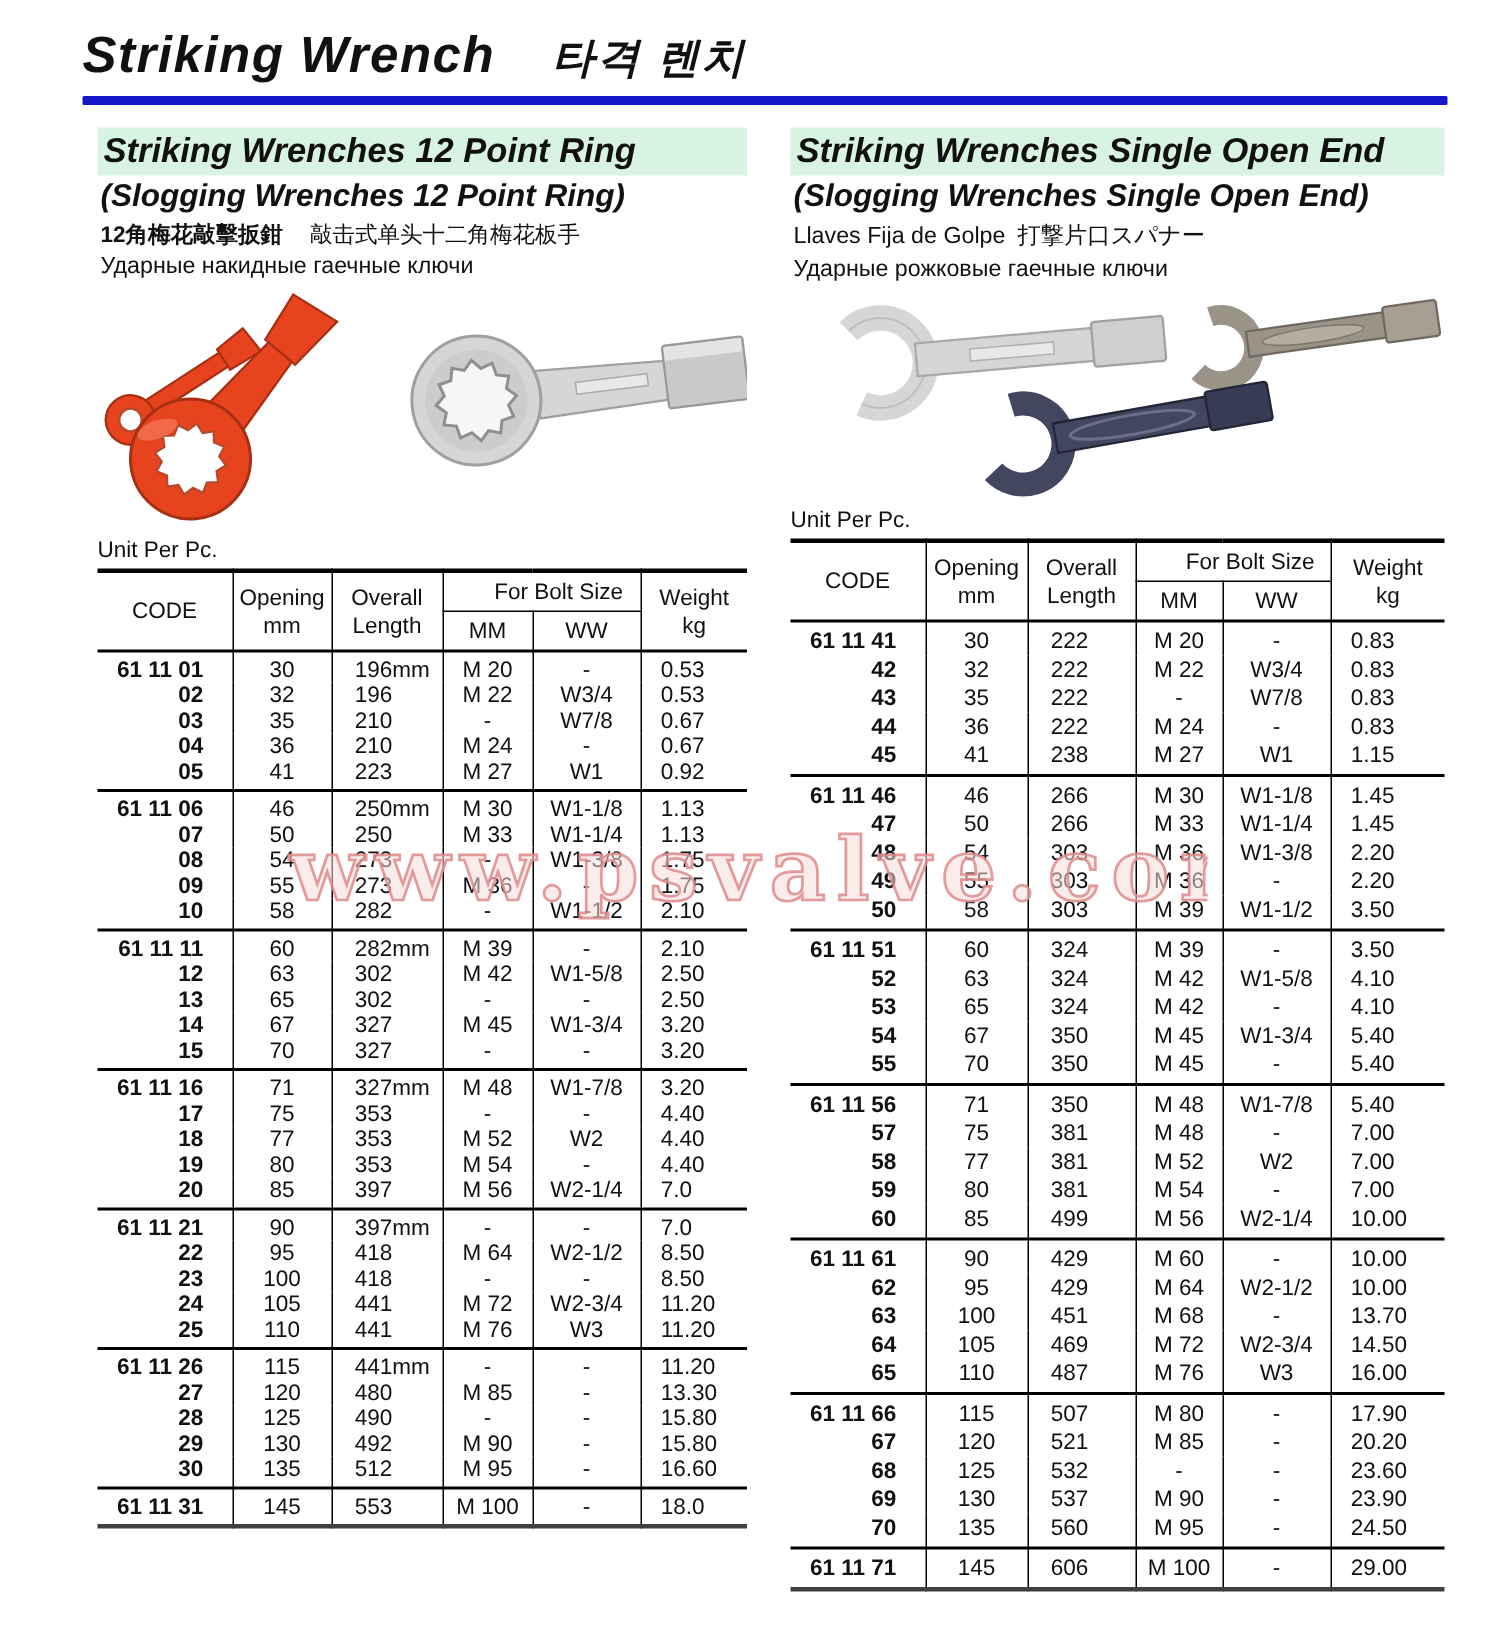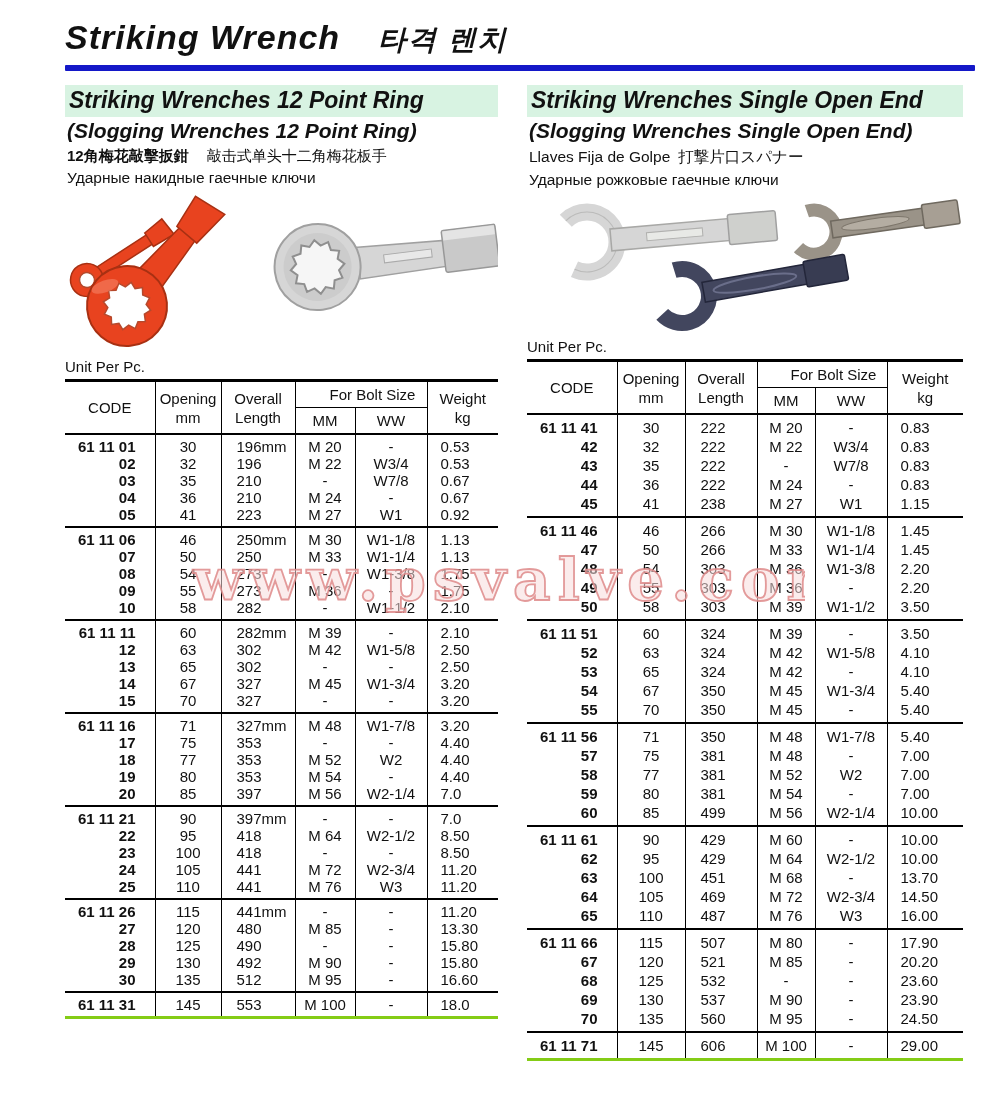--- a/index.html
+++ b/index.html
@@ -2,21 +2,21 @@
 <html style="--accent-blue: #1418c8; --title-highlight: #d8f3e2; --watermark-pink: #e08c8c; --red-wrench: #e8431f; --silver-wrench: #d6d6d6; --taupe-wrench: #9a9388; --dark-wrench: #42465e;"><head>
 <meta charset="utf-8">
 <style>
   html,body{margin:0;padding:0;}
   body{
     width:996px;height:1098px;position:relative;background:#fff;
     font-family:"Liberation Sans","DejaVu Sans",sans-serif;color:#111;
     overflow:hidden;
   }
   
-  .hdr{position:absolute;left:65px;top:18px;width:910px;}
+  .hdr{position:absolute;left:55px;top:18px;width:910px;}
   .hdr h1{margin:0;font-size:34px;font-style:italic;font-weight:bold;letter-spacing:1px;white-space:nowrap;}
   .hdr .t-ko{font-size:28px;margin-left:38px;letter-spacing:2px;}
   .hdr .rule{margin-top:6px;height:6px;background:var(--accent-blue,#1418c8);border-radius:1px;}
 
   
   .col{position:absolute;top:85px;}
   .col-left{left:65px;width:433px;}
   .col-right{left:527px;width:436px;}
   .sec-title{font-size:23px;font-weight:bold;font-style:italic;background:var(--title-highlight,#d8f3e2);
     padding:2px 4px 3px;white-space:nowrap;letter-spacing:0px;}
@@ -24,21 +24,21 @@
   .lang{font-size:15.5px;margin:3px 0 3px 2px;white-space:nowrap;}
   .lang .gap{display:inline-block;width:18px;}
   .zh-b{font-weight:bold;}
   .photo{position:relative;}
   .photo-left{height:168px;}
   .photo-right{height:146px;}
   .unit{font-size:15px;margin:0 6px 4px 0;}
 
   
   table.ptable{border-collapse:collapse;table-layout:fixed;width:100%;
-    border-top:3px solid #000;border-bottom:3px solid #84cc16;font-size:15px;}
+    border-top:3px solid #000;border-bottom:3px solid #404040;font-size:15px;}
   table.ptable th{font-weight:normal;line-height:19px;padding:3px 0;text-align:center;}
   table.ptable .vline{border-left:1.5px solid #000;}
   table.ptable th.bolt{border-bottom:1.5px solid #000;padding-left:23px;}
   table.ptable tbody{border-top:2px solid #000;}
   table.ptable td{padding:0;}
   .tbl-left td{line-height:17px;}
   .tbl-right td{line-height:19px;}
   table.ptable tbody tr:first-child td{padding-top:3px;}
   table.ptable tbody tr:last-child td{padding-bottom:3px;}
   td.c0{font-weight:bold;text-align:right;padding-right:19px !important;}

